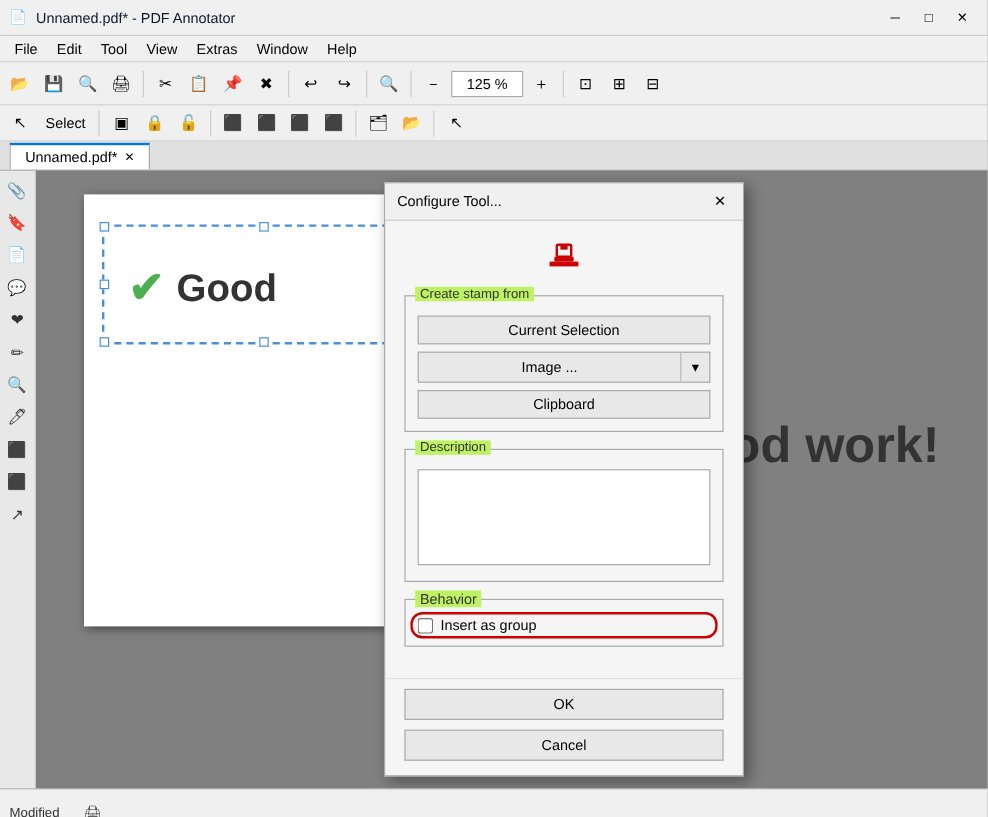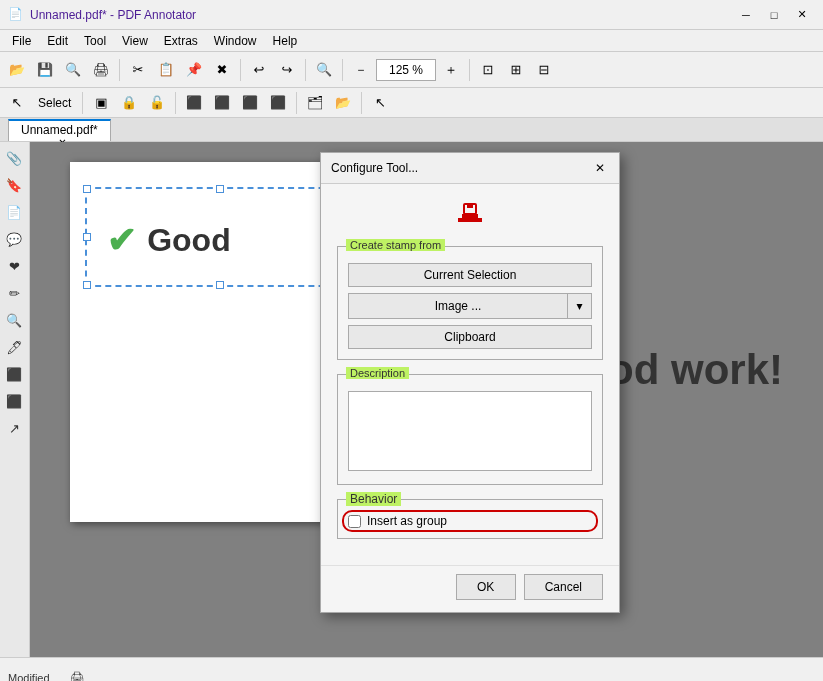--- a/index.html
+++ b/index.html
@@ -9,21 +9,21 @@
     .title-bar {
       background: #f0f0f0;
       height: 30px;
       display: flex;
       align-items: center;
       padding: 0 8px;
       border-bottom: 1px solid #ccc;
       user-select: none;
     }
     .title-bar-icon { width: 16px; height: 16px; margin-right: 6px; }
-    .title-bar-text { flex: 1; font-size: 12px; color: #4c1d95; }
+    .title-bar-text { flex: 1; font-size: 12px; color: #0f172a; }
     .title-bar-controls { display: flex; gap: 2px; }
     .title-bar-btn {
       width: 26px; height: 20px; border: none; background: transparent;
       cursor: pointer; font-size: 11px; display: flex; align-items: center; justify-content: center;
     }
 
     
     .menu-bar {
       background: #f0f0f0;
       height: 22px;
@@ -85,21 +85,21 @@
     .tab {
       background: #dce8f5;
       border: 1px solid #aaa;
       border-bottom: none;
       padding: 2px 12px;
       font-size: 12px;
       cursor: pointer;
       height: 22px;
       display: flex; align-items: center;
     }
-    .tab.active { background: #fff; border-top: 2px solid #0078d7; flex-direction: column; }
+    .tab.active { background: #fff; border-top: 2px solid #0078d7; }
     .tab-close { margin-left: 6px; font-size: 10px; cursor: pointer; }
 
     
     .main-area {
       display: flex;
       height: calc(681px - 30px - 22px - 36px - 30px - 24px - 24px);
       background: #808080;
       position: relative;
       overflow: hidden;
     }
@@ -319,20 +319,21 @@
       border: 2px solid #cc0000;
       border-radius: 10px;
       pointer-events: none;
     }
     .dialog-footer {
       display: flex;
       justify-content: flex-end;
       gap: 8px;
       padding: 8px 16px 12px;
       border-top: 1px solid #e0e0e0;
+      flex-direction: column;
     }
     .footer-btn {
       background: #e8e8e8;
       border: 1px solid #aaa;
       padding: 4px 20px;
       font-size: 12px;
       cursor: pointer;
       height: 26px;
       min-width: 60px;
     }

